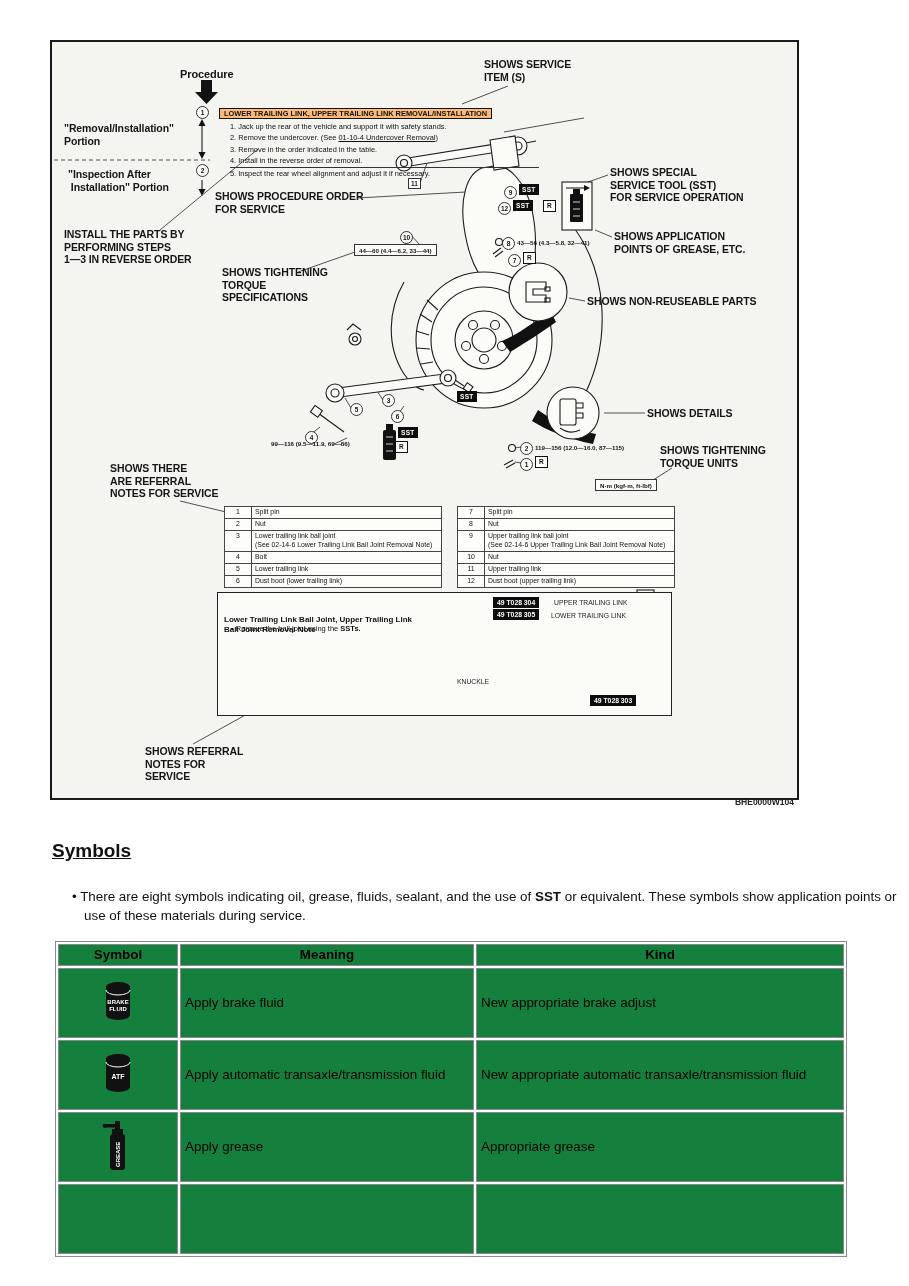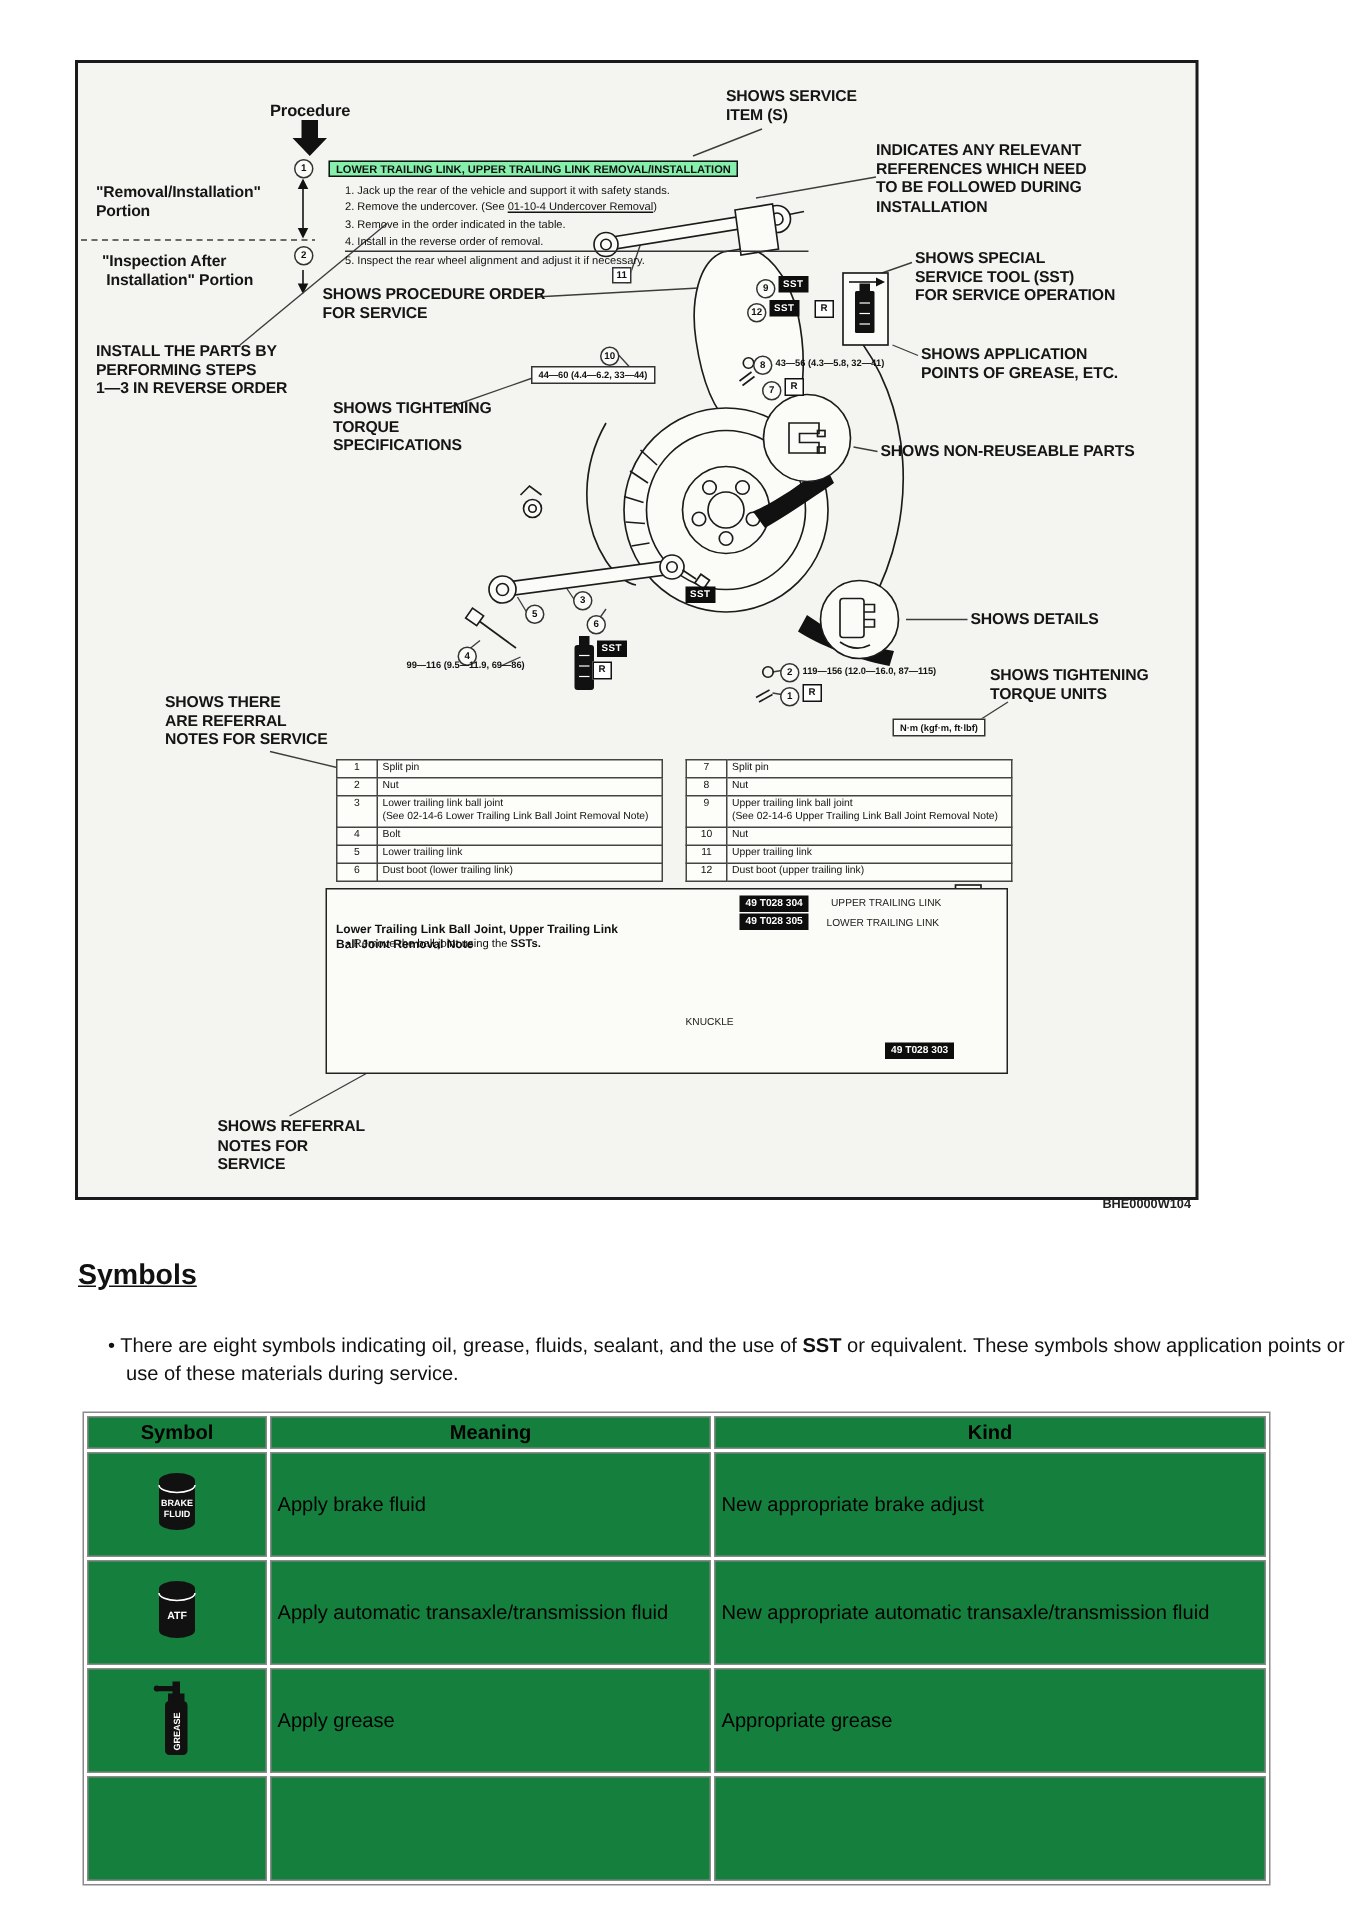--- a/index.html
+++ b/index.html
@@ -5,21 +5,21 @@
   html,body{margin:0;padding:0;background:#fff;}
   .page{position:relative;width:909px;height:1286px;overflow:hidden;background:#fff;
         font-family:"Liberation Sans",sans-serif;color:#111;}
   
   .figure{position:absolute;left:50px;top:40px;width:745px;height:756px;
           border:2px solid #1a1a1a;background:#f4f4f1;}
   .art{position:absolute;left:0;top:0;}
   .lbl{position:absolute;font:bold 10.5px/1.2 "Liberation Sans",sans-serif;color:#151515;
        white-space:pre-line;letter-spacing:-0.1px;}
   .procbox{position:absolute;left:167px;top:60px;width:320px;}
-  .ptitle{display:inline-block;border:1.3px solid #111;background:#86efac;
+  .ptitle{display:inline-block;border:1.3px solid #111;background:#fdba74;
           font:bold 7.4px/1.25 "Liberation Sans",sans-serif;padding:0 4px;}
   .steps{font:7.4px/1.55 "Liberation Sans",sans-serif;padding-left:11px;margin-top:1px;color:#111;}
   .steps .u{text-decoration:underline;}
   .step4{border-bottom:1px solid #333;}
   .cn{position:absolute;width:11px;height:11px;border:1px solid #333;border-radius:50%;
       background:#fbfbf8;font:bold 6.5px/11px "Liberation Sans",sans-serif;text-align:center;}
   .sstb{position:absolute;background:#0d0d0d;color:#fff;
         font:bold 6.5px/8px "Liberation Sans",sans-serif;padding:1.5px 3px;letter-spacing:.3px;}
   .rbx{position:absolute;background:#fff;color:#111;border:1.6px solid #111;
        font:bold 6.5px/8px "Liberation Sans",sans-serif;padding:1px 3px;}
@@ -199,24 +199,20 @@
       </g>
     </svg>
 
     <div class="lbl" style="left:128px;top:26px;font-size:11px">Procedure</div>
     <div class="lbl" style="left:12px;top:80px">"Removal/Installation"
 Portion</div>
     <div class="lbl" style="left:16px;top:126px">"Inspection After
 &nbsp;Installation" Portion</div>
     <div class="lbl" style="left:432px;top:16px">SHOWS SERVICE
 ITEM (S)</div>
-    <div class="lbl" style="left:532px;top:52px">INDICATES ANY RELEVANT
-REFERENCES WHICH NEED
-TO BE FOLLOWED DURING
-INSTALLATION</div>
     <div class="lbl" style="left:163px;top:148px">SHOWS PROCEDURE ORDER
 FOR SERVICE</div>
     <div class="lbl" style="left:12px;top:186px">INSTALL THE PARTS BY
 PERFORMING STEPS
 1—3 IN REVERSE ORDER</div>
     <div class="lbl" style="left:170px;top:224px">SHOWS TIGHTENING
 TORQUE
 SPECIFICATIONS</div>
     <div class="lbl" style="left:558px;top:124px">SHOWS SPECIAL
 SERVICE TOOL (SST)

